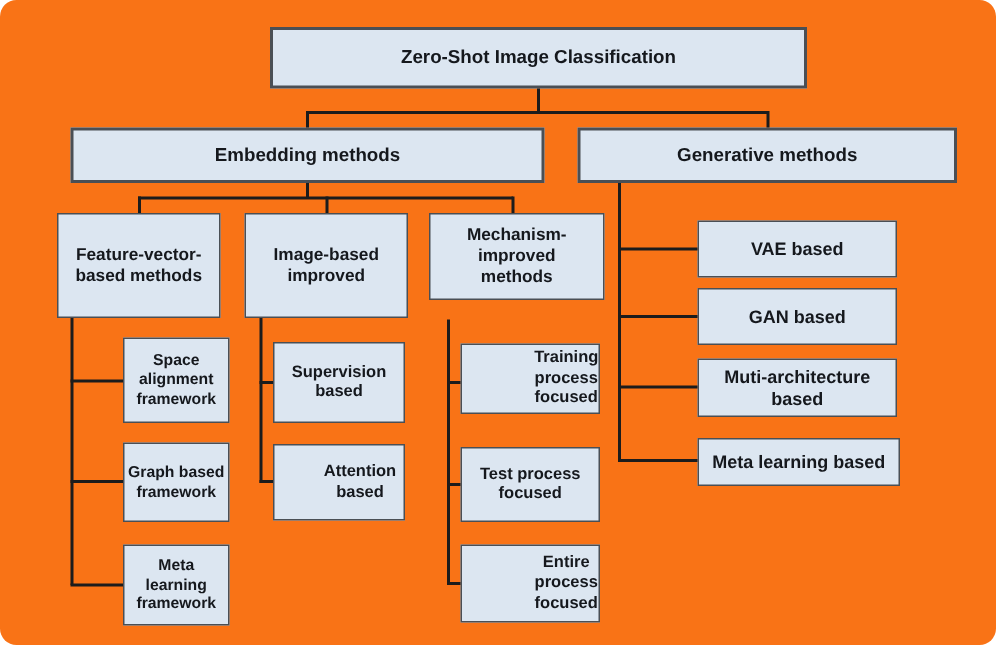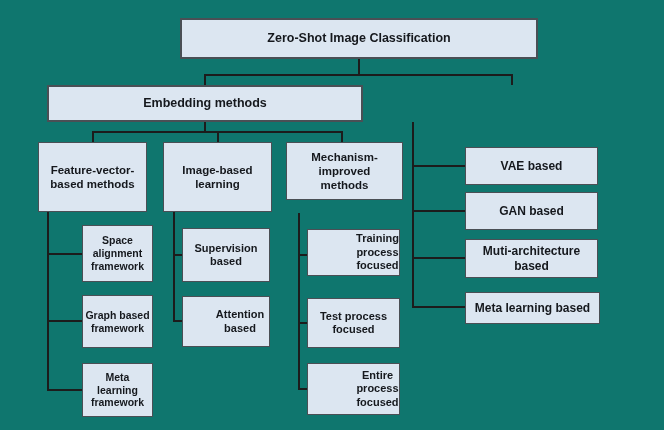--- a/index.html
+++ b/index.html
@@ -1,22 +1,23 @@
 <!DOCTYPE html>
 <html><head>
 <meta charset="utf-8">
 <style>
   html, body { margin: 0; padding: 0; background: #ffffff; }
   .canvas {
     position: relative;
     width: 664px;
     height: 430px;
-    background: #0f766e;
+    background: #f97316;
     font-family: "Liberation Sans", sans-serif;
     overflow: hidden;
+    border-radius: 11px;
   }
   .box {
     position: absolute;
     box-sizing: border-box;
     background: #dce6f1;
     border: 1.5px solid #4a4f55;
     color: #15181d;
     font-weight: 700;
     display: flex;
     align-items: center;
@@ -34,25 +35,26 @@
   .vline { position: absolute; width: 1.5px; background: #1c1c1c; }
 </style>
 </head>
 <body>
 
 <div class="canvas">
 
   <div class="box lvl1" style="left:180px; top:18px; width:358px; height:41px;">Zero-Shot Image Classification</div>
 
   <div class="box lvl2" style="left:47px; top:85px; width:316px; height:37px;">Embedding methods</div>
+  <div class="box lvl2" style="left:385px; top:85px; width:253px; height:37px;">Generative methods</div>
 
   <div class="box lvl3" style="left:38px; top:142px; width:109px; height:70px;">Feature-vector-
 based methods</div>
   <div class="box lvl3" style="left:163px; top:142px; width:109px; height:70px;">Image-based
-learning</div>
+improved</div>
   <div class="box lvl3" style="left:286px; top:142px; width:117px; height:58px;">Mechanism-
 improved
 methods</div>
 
   <div class="box leaf narrow" style="left:82px; top:225px; width:71px; height:57px;">Space
 alignment
 framework</div>
   <div class="box leaf narrow" style="left:82px; top:295px; width:71px; height:53px;">Graph based
 framework</div>
   <div class="box leaf narrow" style="left:82px; top:363px; width:71px; height:54px;">Meta

